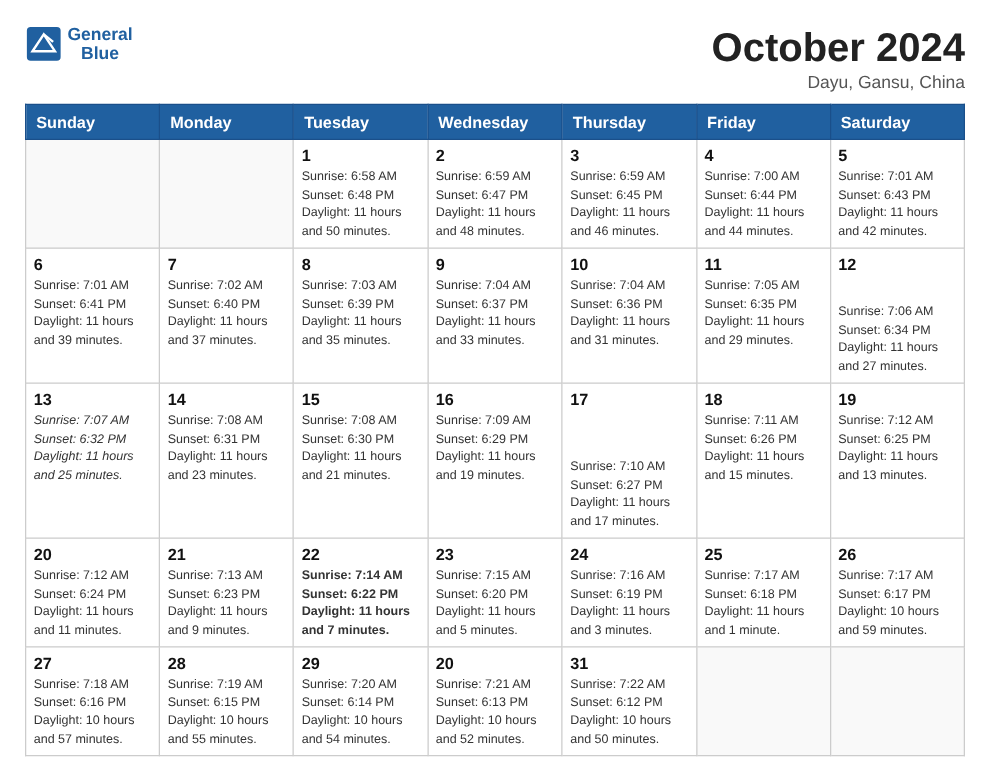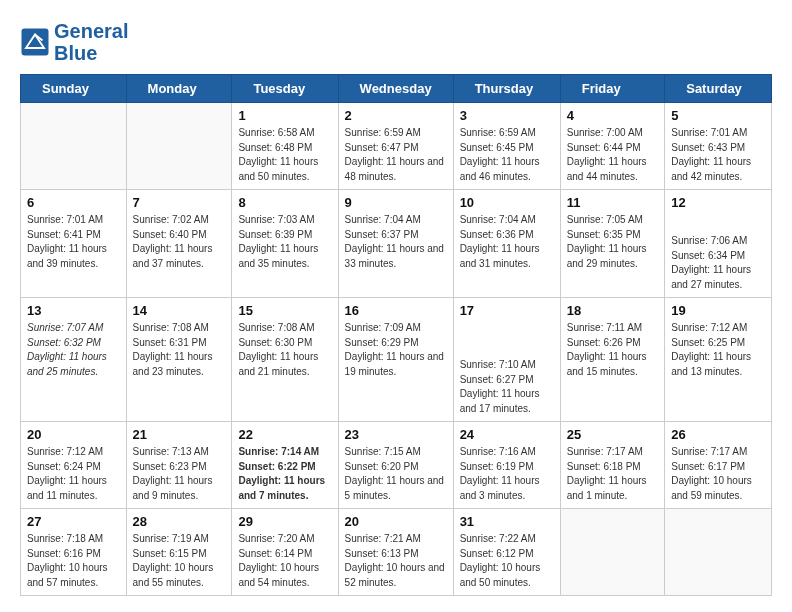--- a/index.html
+++ b/index.html
@@ -15,24 +15,25 @@
       justify-content: space-between;
       align-items: flex-start;
       margin-bottom: 10px;
     }
     .logo {
       display: flex;
       align-items: center;
       gap: 4px;
     }
     .logo-text {
-      font-size: 20px;
+      font-size: 14px;
       font-weight: bold;
       color: #1a1a2e;
       line-height: 1.1;
+      text-align: center;
     }
     .logo-text span {
       color: #2060a0;
     }
     .logo-icon {
       width: 30px;
       height: 30px;
     }
     .title-block {
       text-align: right;
@@ -48,21 +49,21 @@
     }
     .calendar {
       width: 100%;
       border-collapse: collapse;
       border: 1px solid #ccc;
     }
     .calendar th {
       background: #2060a0;
       color: #fff;
       text-align: left;
-      padding: 6px 21px;
+      padding: 6px 8px;
       font-size: 13px;
       font-weight: bold;
       border: 1px solid #1a4f8a;
     }
     .calendar td {
       vertical-align: top;
       border: 1px solid #ccc;
       padding: 5px 6px;
       width: 108px;
       min-height: 80px;
@@ -94,20 +95,22 @@
       <rect x="2" y="2" width="36" height="36" rx="4" fill="#2060a0"></rect>
       <polygon points="8,28 20,10 32,28" fill="none" stroke="white" stroke-width="2.5"></polygon>
       <line x1="20" y1="10" x2="30" y2="18" stroke="white" stroke-width="2.5"></line>
     </svg>
     <div>
       <div class="logo-text"><span>General</span></div>
       <div class="logo-text"><span>Blue</span></div>
     </div>
   </div>
   <div class="title-block">
+    <div class="month-title">October 2024</div>
+    <div class="location">Dayu, Gansu, China</div>
   </div>
 </div>
 
 <table class="calendar">
   <thead>
     <tr>
     <th>Sunday</th>
         <th>Monday</th>
         <th>Tuesday</th>
         <th>Wednesday</th>

